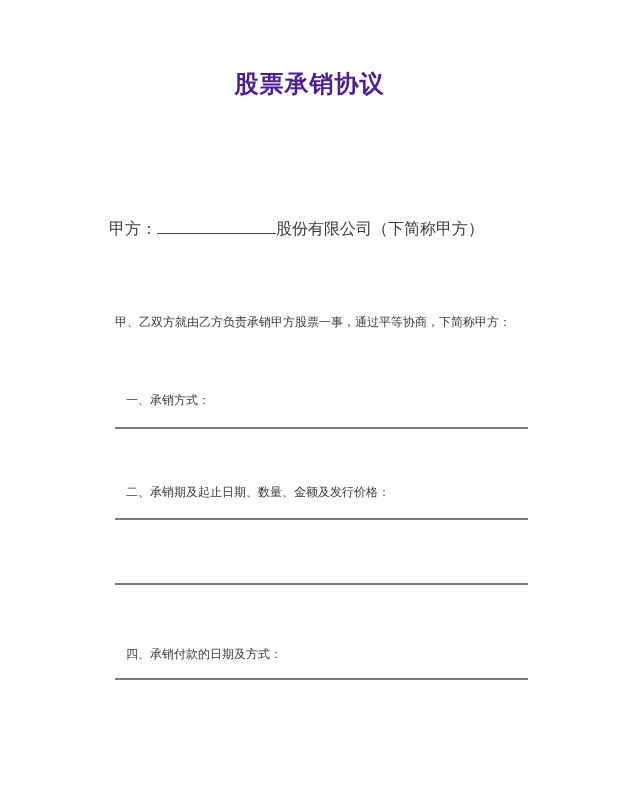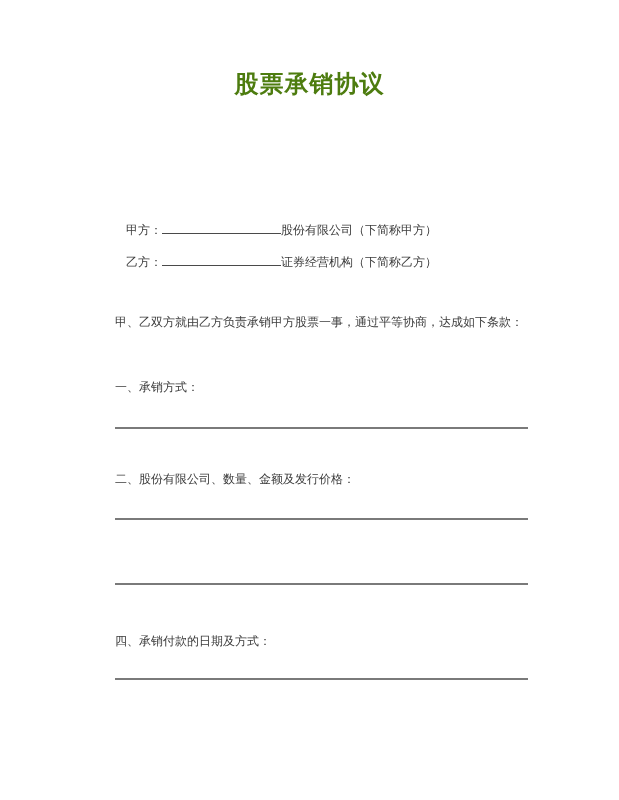--- a/index.html
+++ b/index.html
@@ -18,26 +18,26 @@
   }
   .doc-title {
     position: absolute;
     top: 68px;
     left: 0;
     width: 100%;
     text-align: center;
     font-size: 24px;
     font-weight: bold;
     letter-spacing: 1px;
-    color: #4d7c0f;
+    color: #4c1d95;
   }
   .party-row {
     position: absolute;
-    left: 126px;
-    font-size: 12px;
+    left: 109px;
+    font-size: 16px;
     line-height: 16px;
     white-space: nowrap;
   }
   .party-row.party-a { top: 220px; }
   .party-row.party-b { top: 252px; }
   .blank-field {
     display: inline-block;
     width: 119px;
     height: 13px;
     border-bottom: 1px solid #4a4a4a;
@@ -47,24 +47,25 @@
     position: absolute;
     top: 314px;
     left: 115px;
     margin: 0;
     font-size: 12px;
     line-height: 16px;
     white-space: nowrap;
   }
   .section-heading {
     position: absolute;
-    left: 115px;
+    left: 126px;
     font-size: 12px;
     line-height: 16px;
     white-space: nowrap;
+    margin-top: 13px;
   }
   .heading-1 { top: 379px; }
   .heading-2 { top: 471px; }
   .heading-3 { top: 538px; }
   .heading-4 { top: 633px; text-align: center; }
   .rule-line {
     position: absolute;
     left: 115px;
     width: 413px;
     height: 2px;
@@ -79,30 +80,27 @@
 <body>
 
 <div class="page">
 
   <div class="doc-title">股票承销协议</div>
 
   <div class="party-row party-a">
     <span>甲方：</span><span class="blank-field"></span><span>股份有限公司（下简称甲方）</span>
   </div>
 
-  <div class="party-row party-b">
-    <span>乙方：</span><span class="blank-field"></span><span>证券经营机构（下简称乙方）</span>
-  </div>
 
-  <p class="preamble">甲、乙双方就由乙方负责承销甲方股票一事，通过平等协商，达成如下条款：</p>
+  <p class="preamble">甲、乙双方就由乙方负责承销甲方股票一事，通过平等协商，下简称甲方：</p>
 
   <div class="section-heading heading-1">一、承销方式：</div>
   <div class="rule-line rule-1"></div>
 
-  <div class="section-heading heading-2">二、股份有限公司、数量、金额及发行价格：</div>
+  <div class="section-heading heading-2">二、承销期及起止日期、数量、金额及发行价格：</div>
   <div class="rule-line rule-2"></div>
 
   <div class="rule-line rule-3"></div>
 
   <div class="section-heading heading-4">四、承销付款的日期及方式：</div>
   <div class="rule-line rule-4"></div>
 
 </div>
 
 </body></html>

